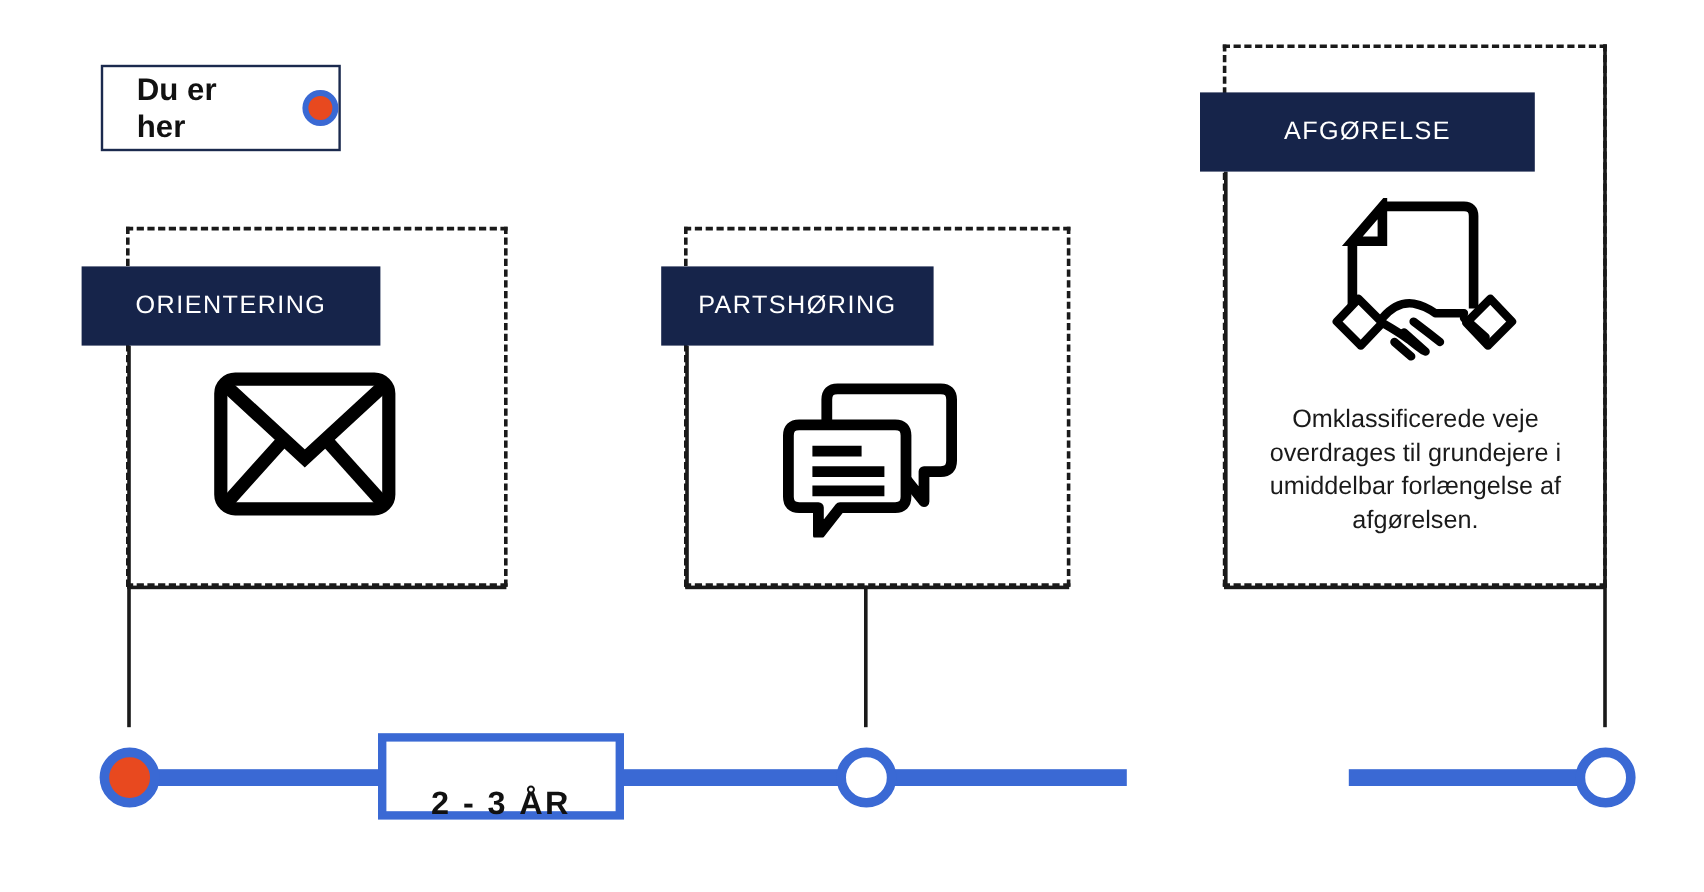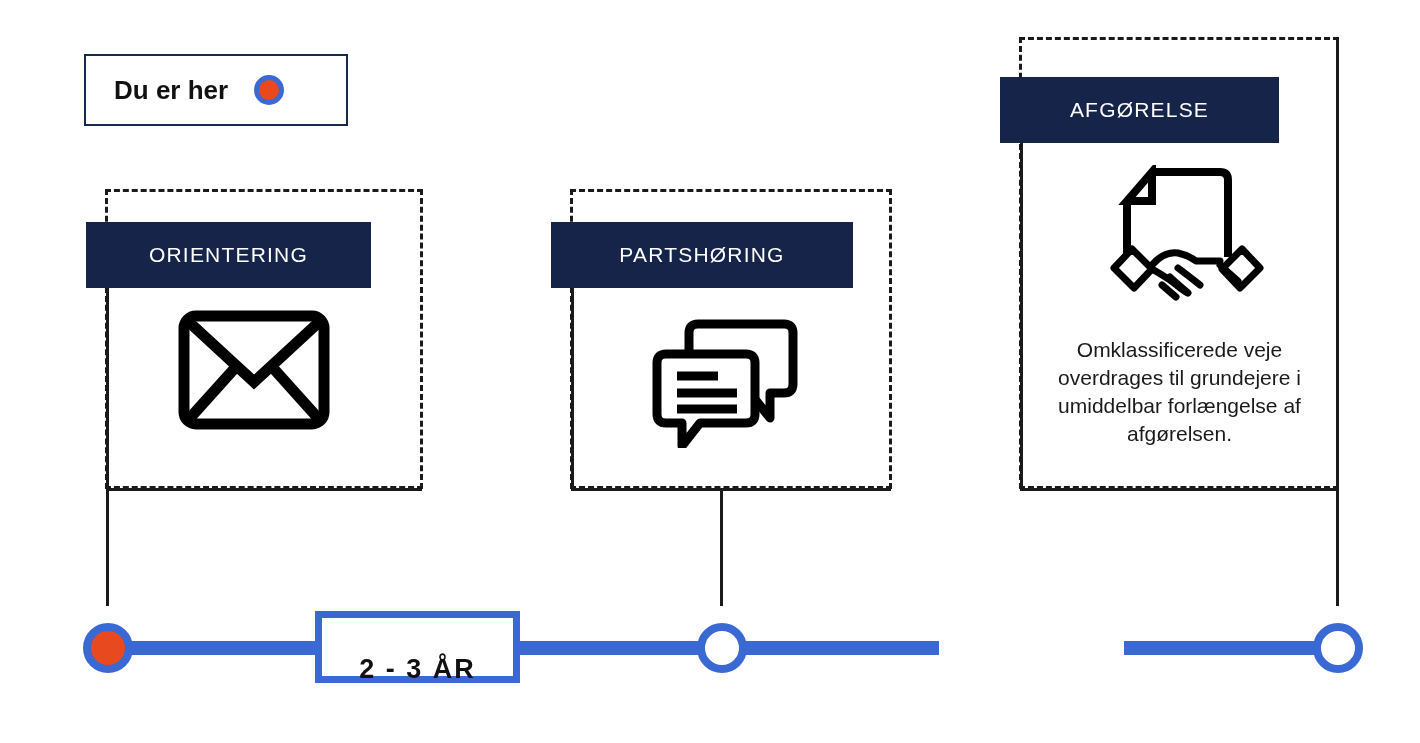--- a/index.html
+++ b/index.html
@@ -16,21 +16,21 @@
     height: 743px;
     background: #ffffff;
     overflow: hidden;
   }
 
   
   .legend-box {
     position: absolute;
     left: 84px;
     top: 54px;
-    width: 264px;
+    width: 200px;
     height: 72px;
     border: 2px solid #1b2a4e;
     background: #ffffff;
     box-sizing: border-box;
     display: flex;
     align-items: center;
     padding-left: 28px;
   }
   .legend-label {
     font-size: 26px;
@@ -157,40 +157,40 @@
 
   <div class="legend-box">
     <span class="legend-label">Du er her</span>
     <span class="legend-dot"></span>
   </div>
 
   <div class="dashed-box" style="left:105px; top:189px; width:318px; height:300px;"></div>
   <div class="frame-left" style="left:106px; top:288px; height:202px;"></div>
   <div class="frame-bottom" style="left:106px; top:488px; width:316px;"></div>
 
-  <div class="card-header" style="left:86px; top:222px; width:285px; height:66px;">
+  <div class="card-header" style="left:68px; top:222px; width:249px; height:66px;">
     <span class="card-header-text">ORIENTERING</span>
   </div>
 
   <div class="card-icon" style="left:178px; top:310px; width:152px; height:120px;">
     <svg width="152" height="120" viewBox="0 0 152 120" xmlns="http://www.w3.org/2000/svg">
       <rect x="6" y="6" width="140" height="108" rx="12" ry="12" fill="none" stroke="#000000" stroke-width="11"></rect>
       <path d="M 12 13 L 76 72 L 140 13" fill="none" stroke="#000000" stroke-width="11" stroke-linecap="square" stroke-linejoin="miter"></path>
       <path d="M 12 108 L 57 58" fill="none" stroke="#000000" stroke-width="11" stroke-linecap="square"></path>
       <path d="M 140 108 L 95 58" fill="none" stroke="#000000" stroke-width="11" stroke-linecap="square"></path>
     </svg>
   </div>
 
   <div class="connector" style="left:106px; top:488px; height:118px;"></div>
 
   <div class="dashed-box" style="left:570px; top:189px; width:322px; height:300px;"></div>
   <div class="frame-left" style="left:571px; top:288px; height:202px;"></div>
   <div class="frame-bottom" style="left:571px; top:488px; width:320px;"></div>
 
-  <div class="card-header" style="left:551px; top:222px; width:302px; height:66px;">
+  <div class="card-header" style="left:551px; top:222px; width:227px; height:66px;">
     <span class="card-header-text">PARTSHØRING</span>
   </div>
 
   <div class="card-icon" style="left:650px; top:308px; width:150px; height:140px;">
     <svg width="150" height="140" viewBox="0 0 150 140" xmlns="http://www.w3.org/2000/svg">
 
       <path d="M 48 16 L 134 16 Q 143 16 143 25 L 143 76 Q 143 85 134 85 L 120 85 L 120 110 L 100 85 L 48 85 Q 39 85 39 76 L 39 25 Q 39 16 48 16 Z" fill="#ffffff" stroke="#000000" stroke-width="9" stroke-linejoin="round"></path>
 
       <path d="M 16 46 L 96 46 Q 105 46 105 55 L 105 106 Q 105 115 96 115 L 50 115 L 32 138 L 32 115 L 16 115 Q 7 115 7 106 L 7 55 Q 7 46 16 46 Z" fill="#ffffff" stroke="#000000" stroke-width="9" stroke-linejoin="round"></path>
       <line x1="27" y1="68" x2="68" y2="68" stroke="#000000" stroke-width="9" stroke-linecap="butt"></line>

